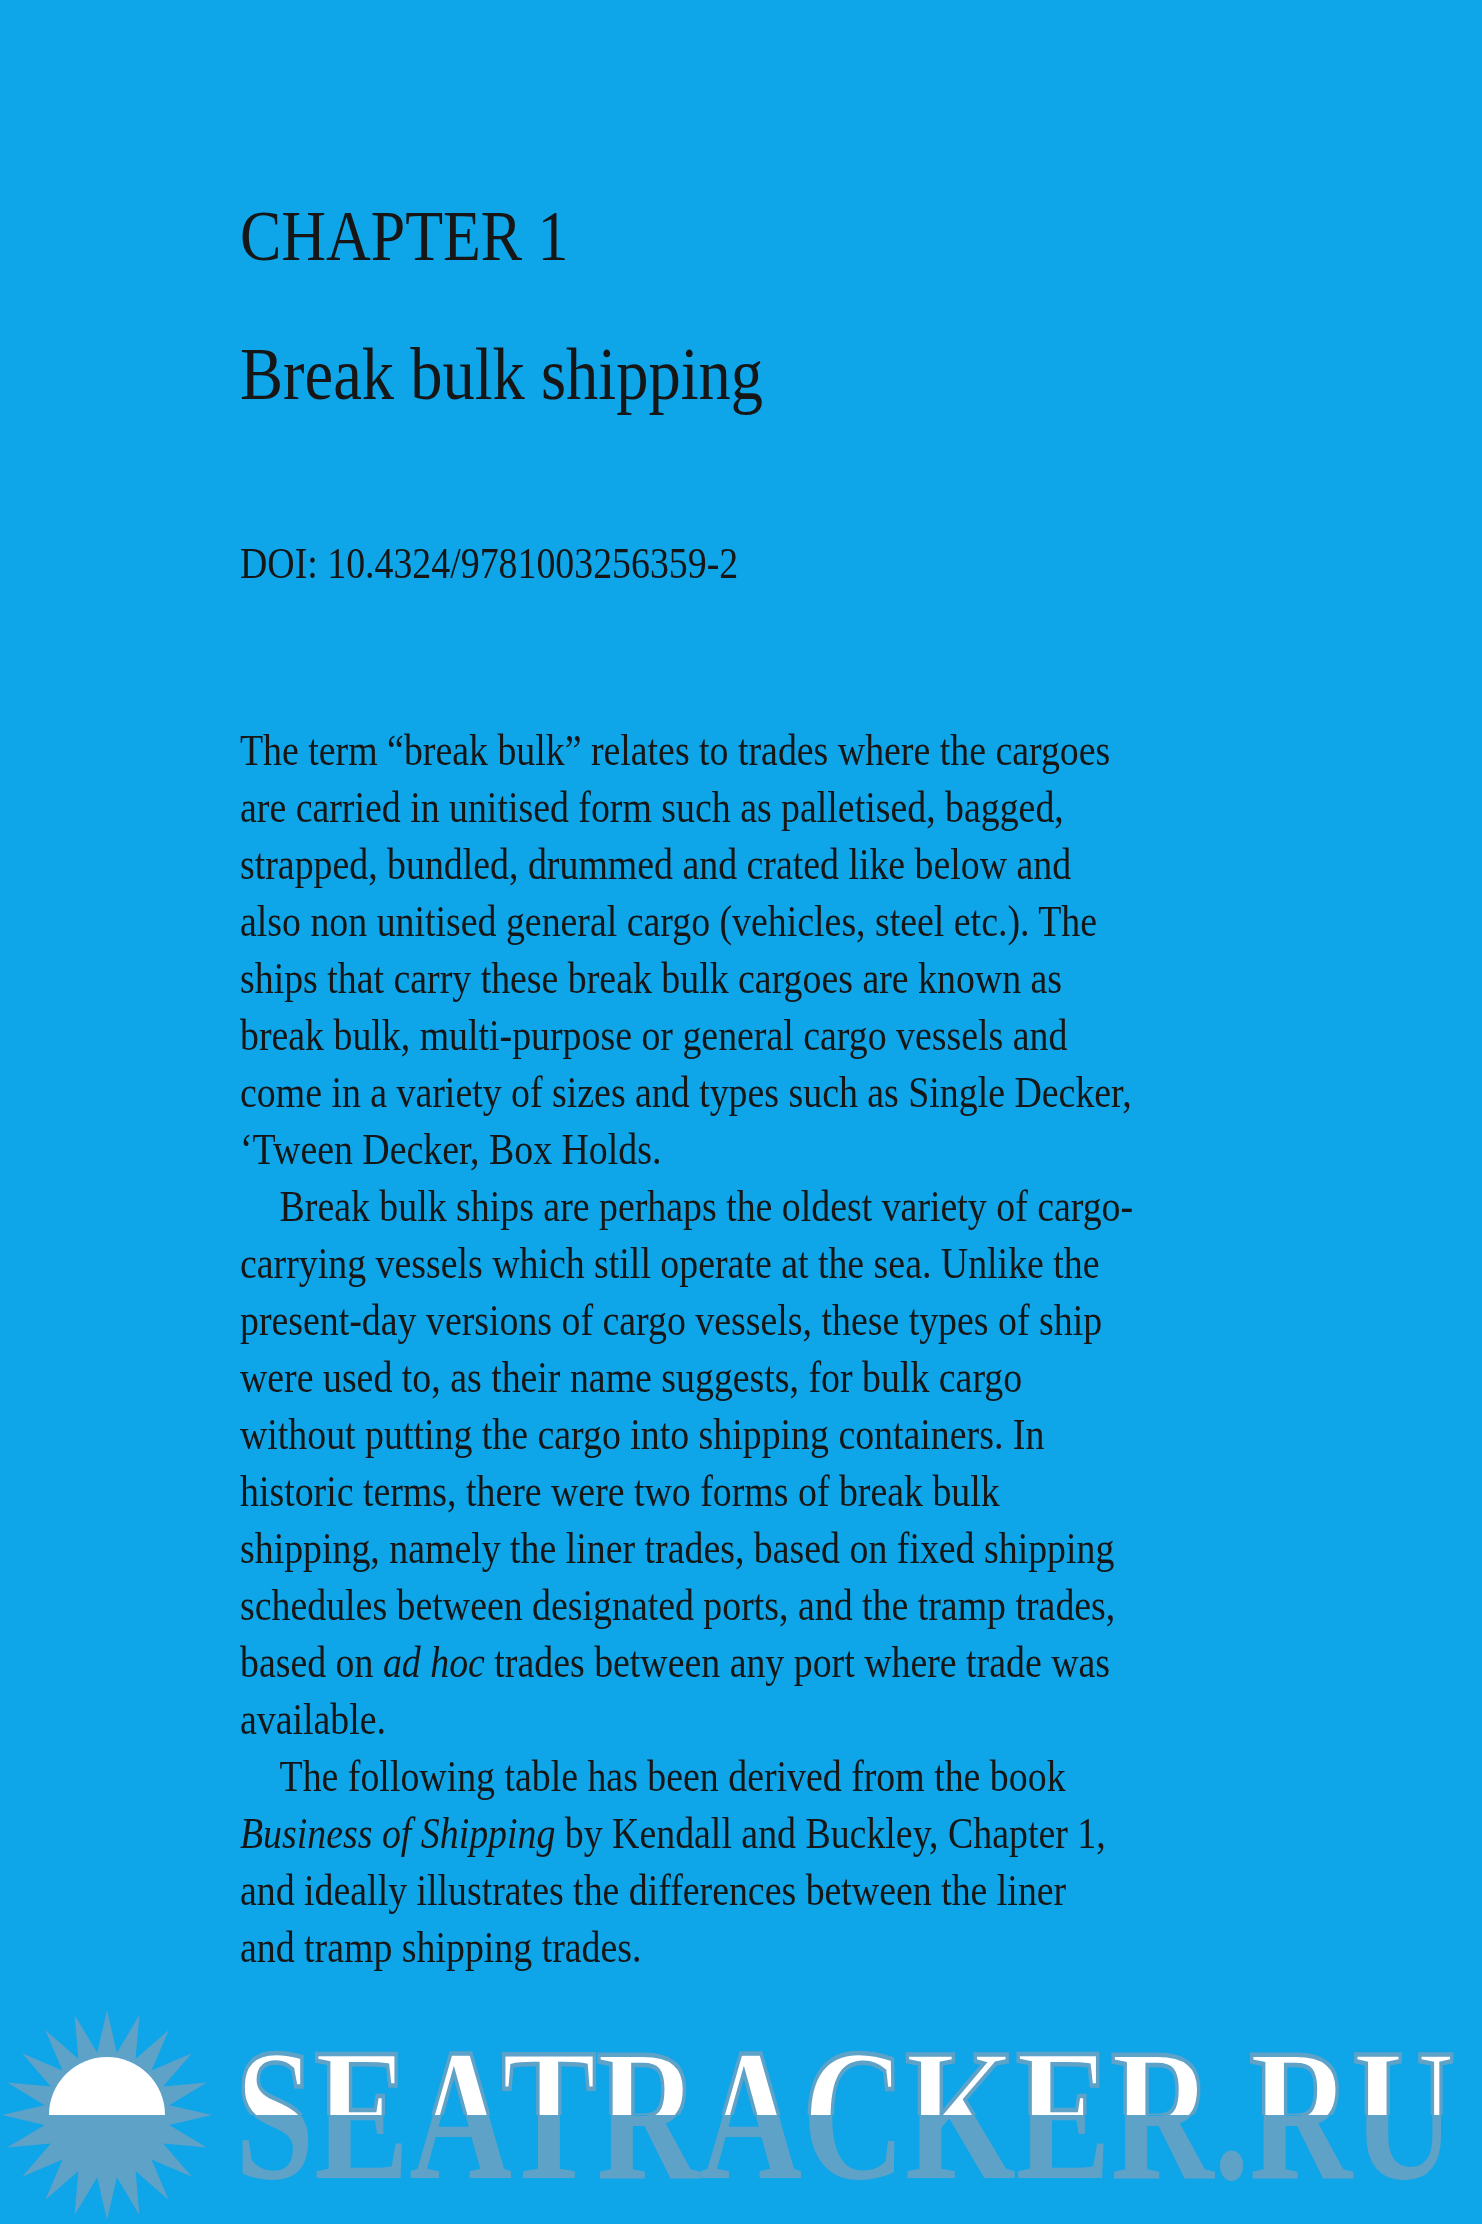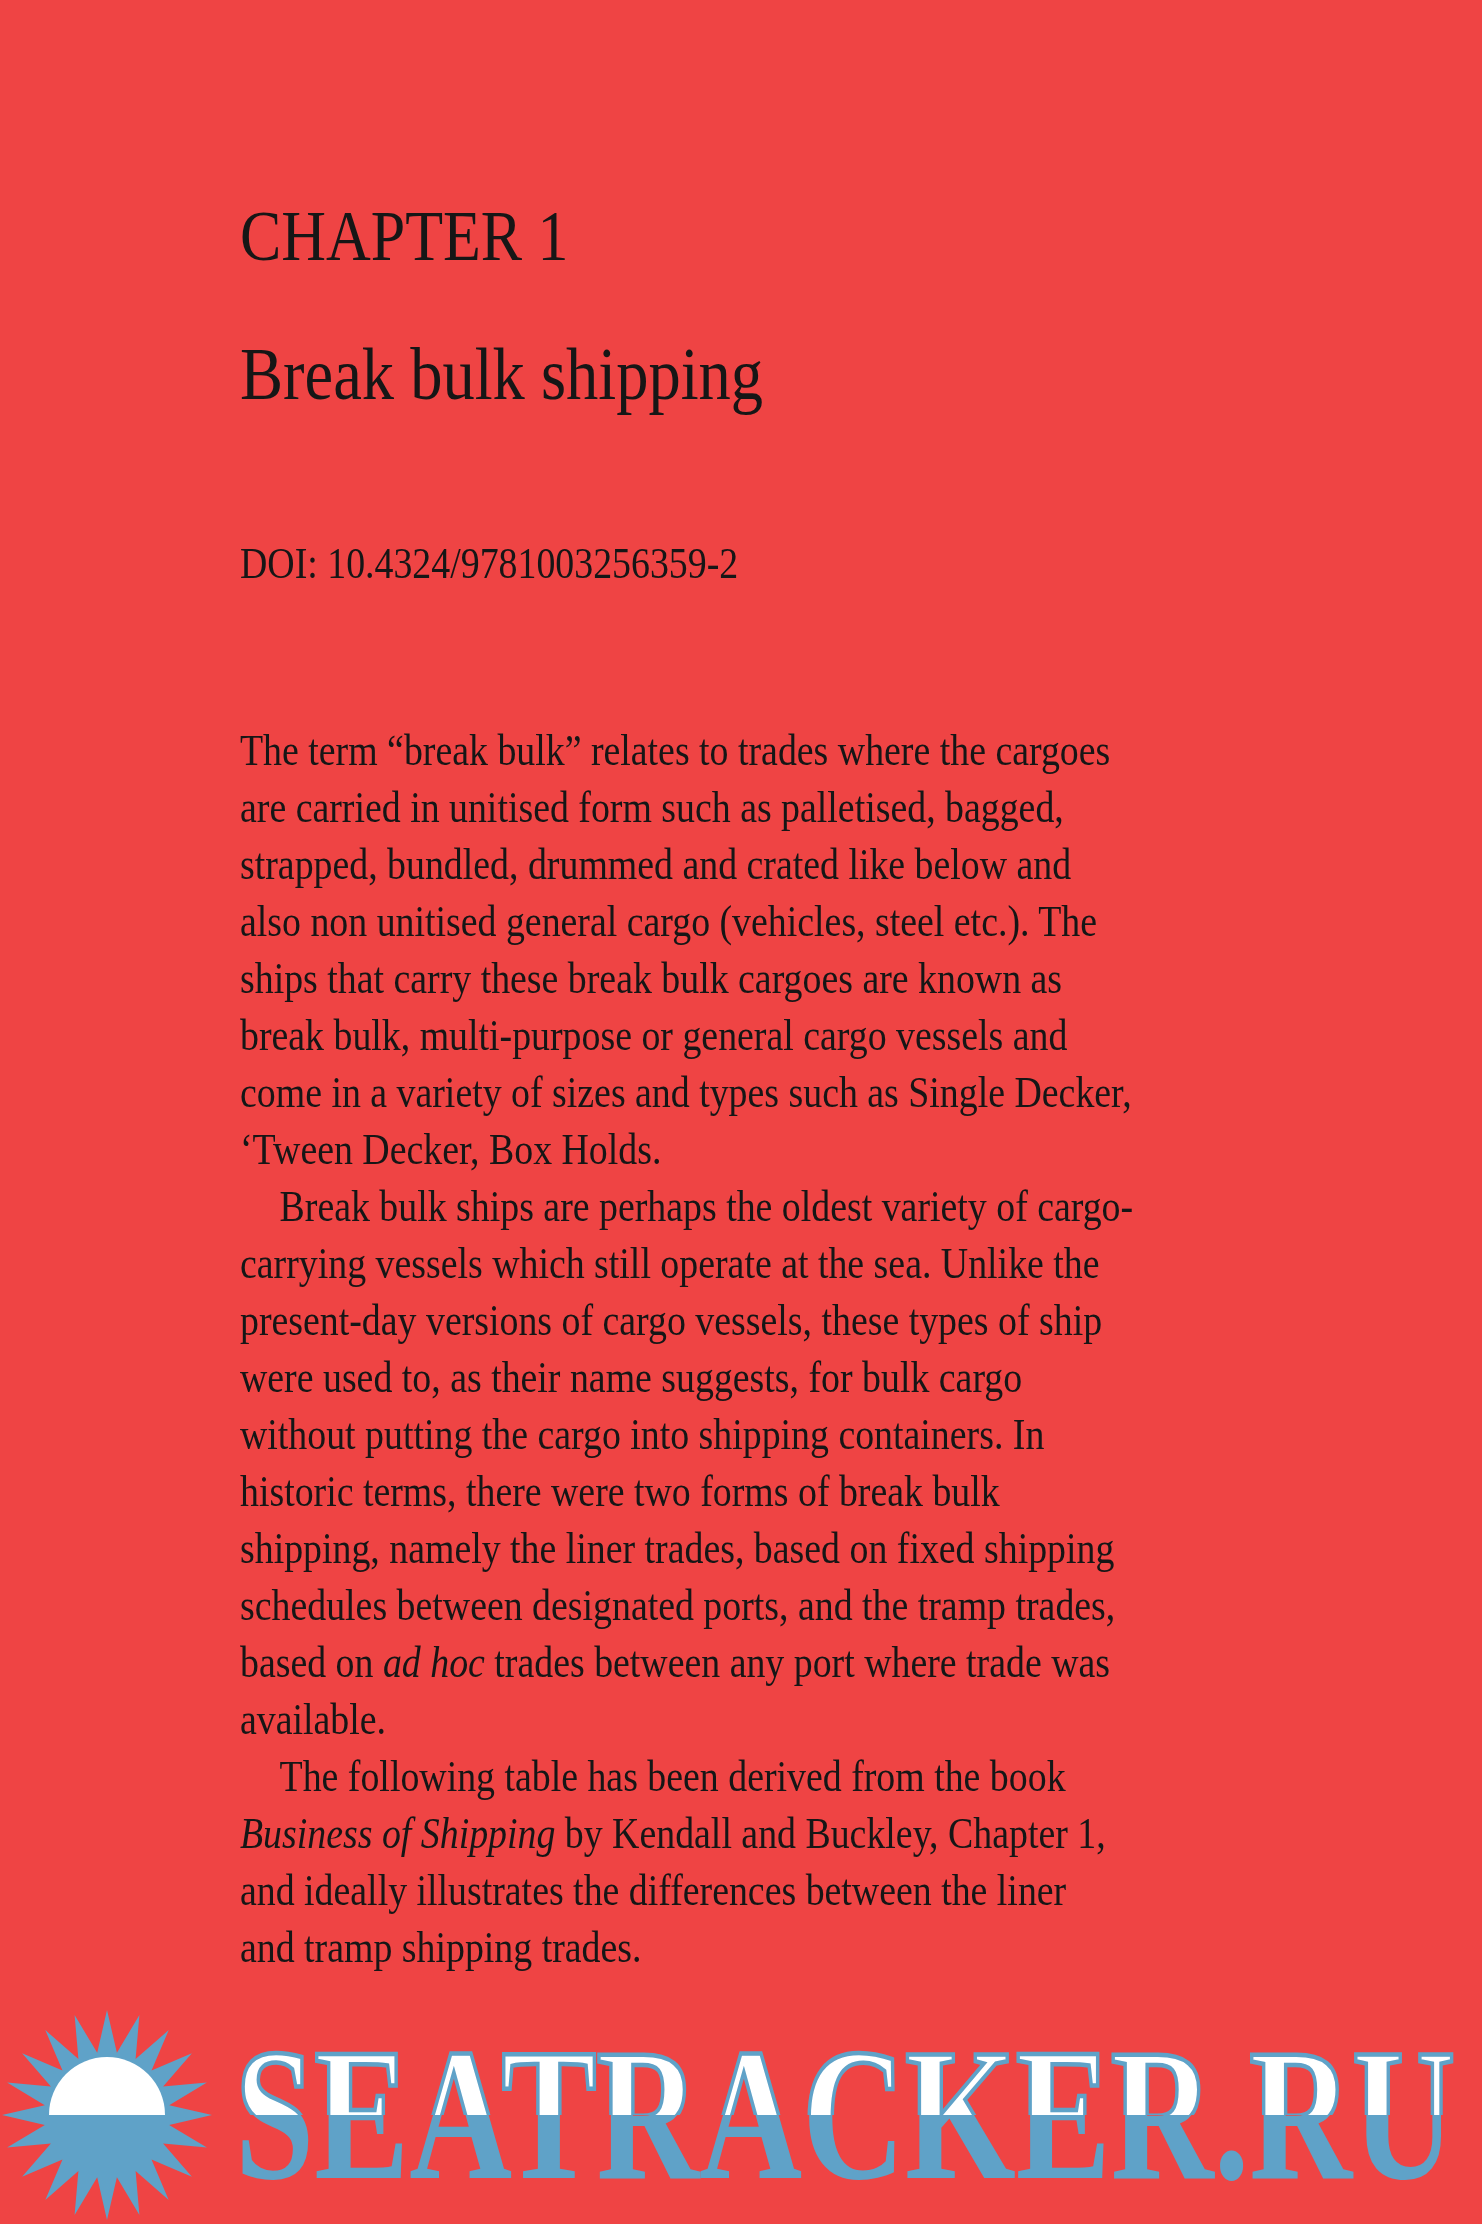--- a/index.html
+++ b/index.html
@@ -1,21 +1,21 @@
 <!DOCTYPE html>
 <html><head>
 <meta charset="utf-8">
 <style>
   html,body{margin:0;padding:0;background:#888;}
   .page{
     position:relative;
     width:1482px;
     height:2224px;
     margin:0 auto;
-    background:#ef4444;
+    background:#0ea5e9;
     overflow:hidden;
     font-family:"Liberation Serif", serif;
     color:#161616;
   }
   .textcol{
     position:absolute;
     left:240px;
     top:0;
     width:1220px;
     height:2224px;

